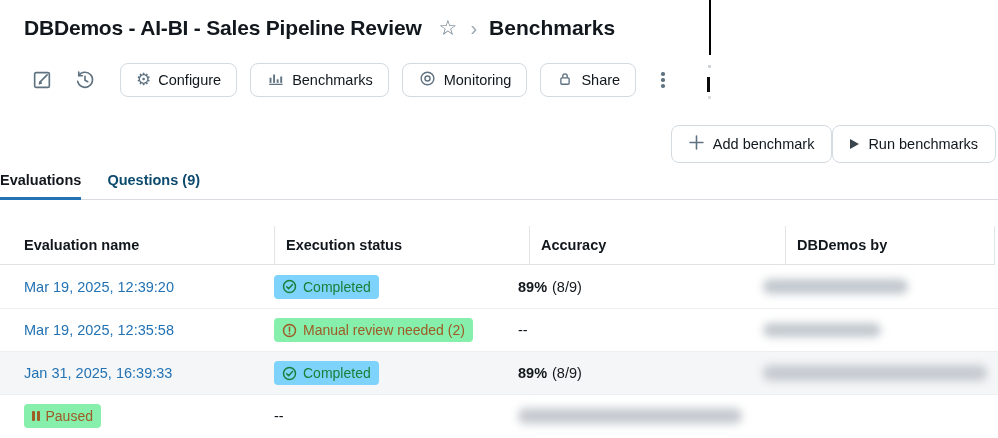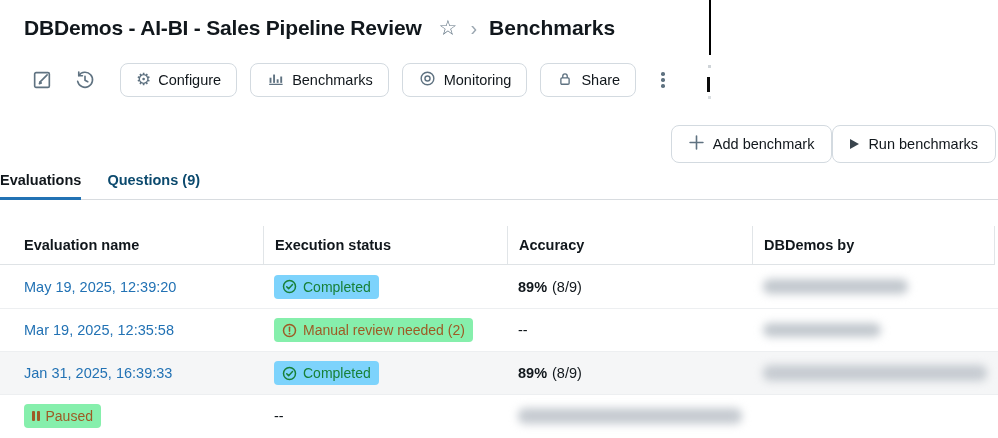--- a/index.html
+++ b/index.html
@@ -45,21 +45,21 @@
   
   .tabbar { position:absolute; top:172px; left:0; right:0; border-bottom:1px solid #D8DCE0;
             display:flex; gap:26px; }
   .tab { padding-bottom:9px; font-size:14.5px; font-weight:700; cursor:pointer; margin-bottom:-1px; }
   .tab.active { color:#11171C; border-bottom:3px solid #2272B4; }
   .tab.inactive { color:#0c4a6e; border-bottom:3px solid transparent; }
 
   
   .table { position:absolute; top:226px; left:0; right:0; }
   .thead { display:grid; grid-template-columns:263px 244px 245px 1fr; height:39px;
-           border-bottom:1px solid #DFE3E6; margin-right:3px; border-right:1px solid #E1E5E8; }
+           border-bottom:1px solid #DFE3E6; margin-right:3px; border-right:1px solid #E1E5E8;gap:11px; }
   .th { display:flex; align-items:center; font-size:14.5px; font-weight:700; color:#11171C;
         padding-left:11px; }
   .th:first-child { padding-left:24px; }
   .th + .th { border-left:1px solid #E1E5E8; }
   .trow { display:grid; grid-template-columns:263px 244px 245px 1fr; height:43px; align-items:center; }
   .trow + .trow { border-top:1px solid #EDEFF1; }
   .trow.alt { background:#F5F6F7; }
   .td { padding-left:11px; font-size:14.5px; color:#11171C; display:flex; align-items:center; }
   .td:first-child { padding-left:24px; }
   .row-link { color:#2272B4; cursor:pointer; text-decoration:none; }
@@ -178,21 +178,21 @@
   <div class="table">
     <div class="thead">
       <div class="th">Evaluation name</div>
       <div class="th">Execution status</div>
       <div class="th">Accuracy</div>
       <div class="th">DBDemos by</div>
     </div>
 
     <div class="trow">
       <div class="td">
-          <a class="row-link">May 19, 2025, 12:39:20</a>
+          <a class="row-link">Mar 19, 2025, 12:39:20</a>
         </div>
       <div class="td">
         <span class="badge success">
           <svg width="15" height="15" viewBox="0 0 14 14" fill="none" stroke="#188038" stroke-width="1.4">
             <circle cx="7" cy="7" r="5.6"></circle>
             <path d="M4.4 7.2 l1.8 1.8 L9.8 5.2" stroke-linecap="round" stroke-linejoin="round"></path>
           </svg>
           <span>Completed</span>
         </span>
       </div>

